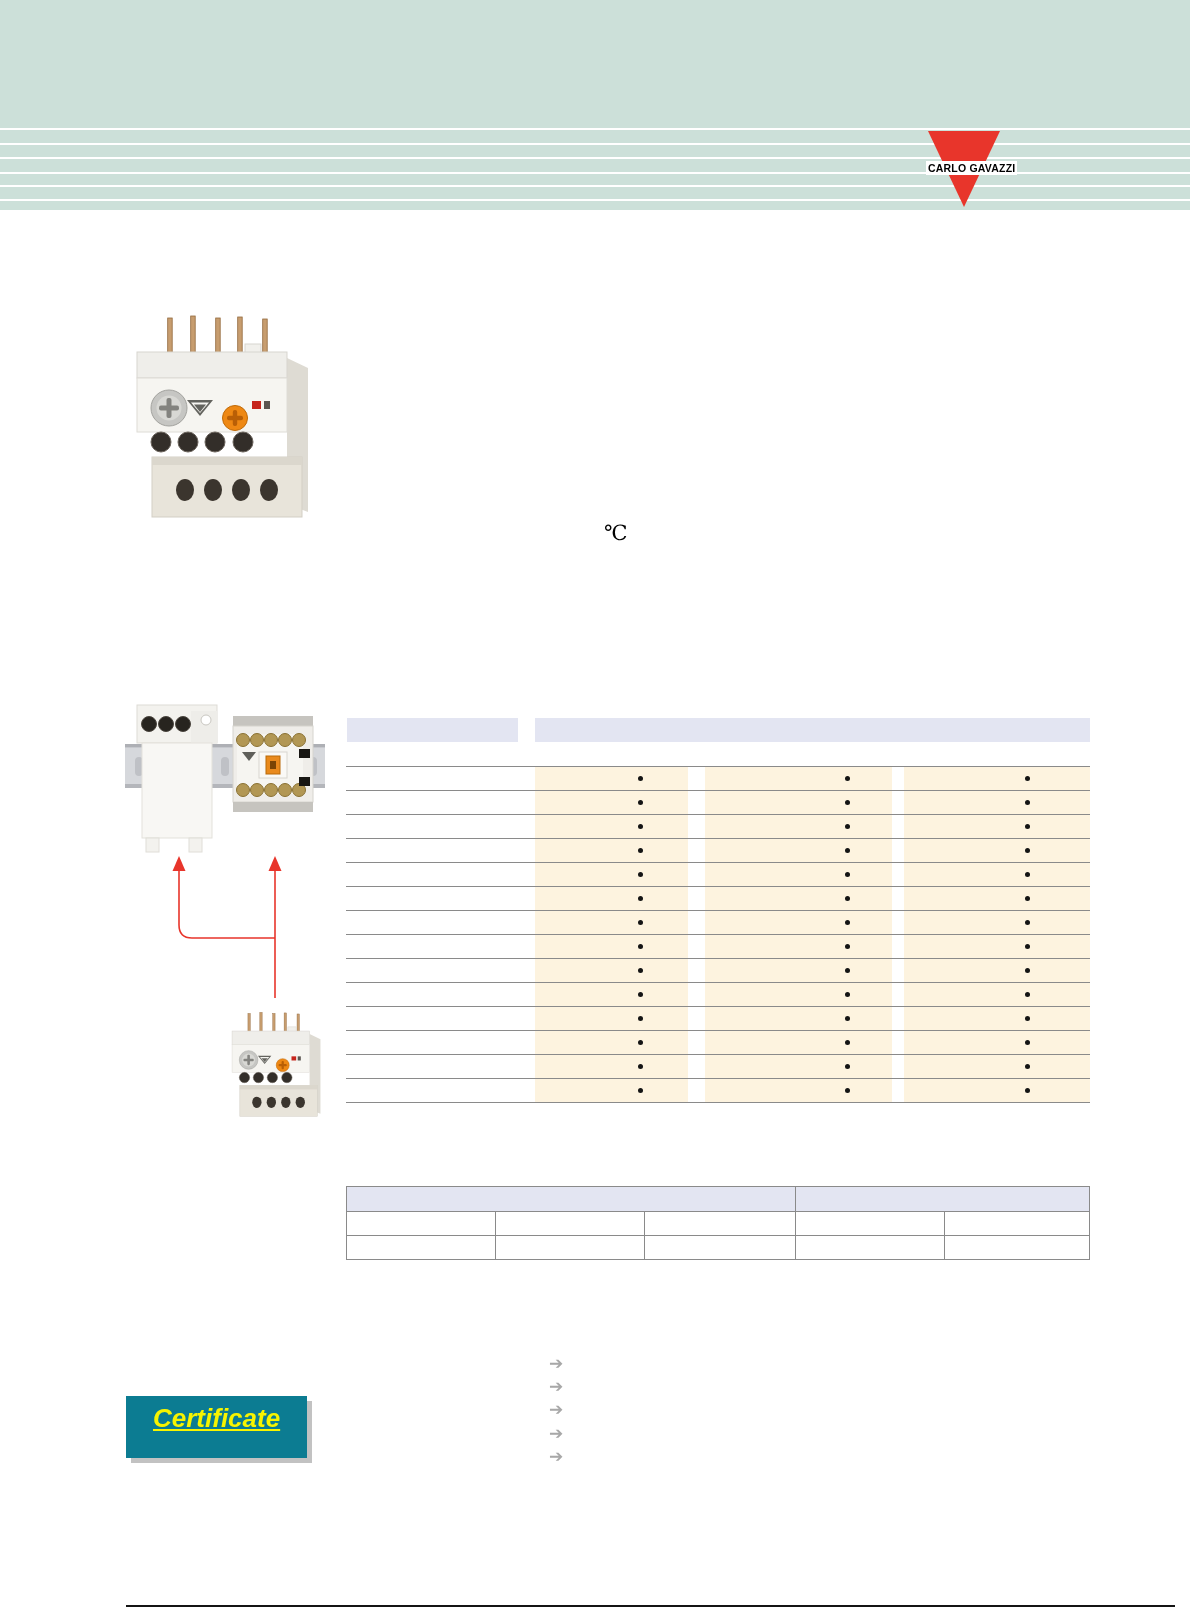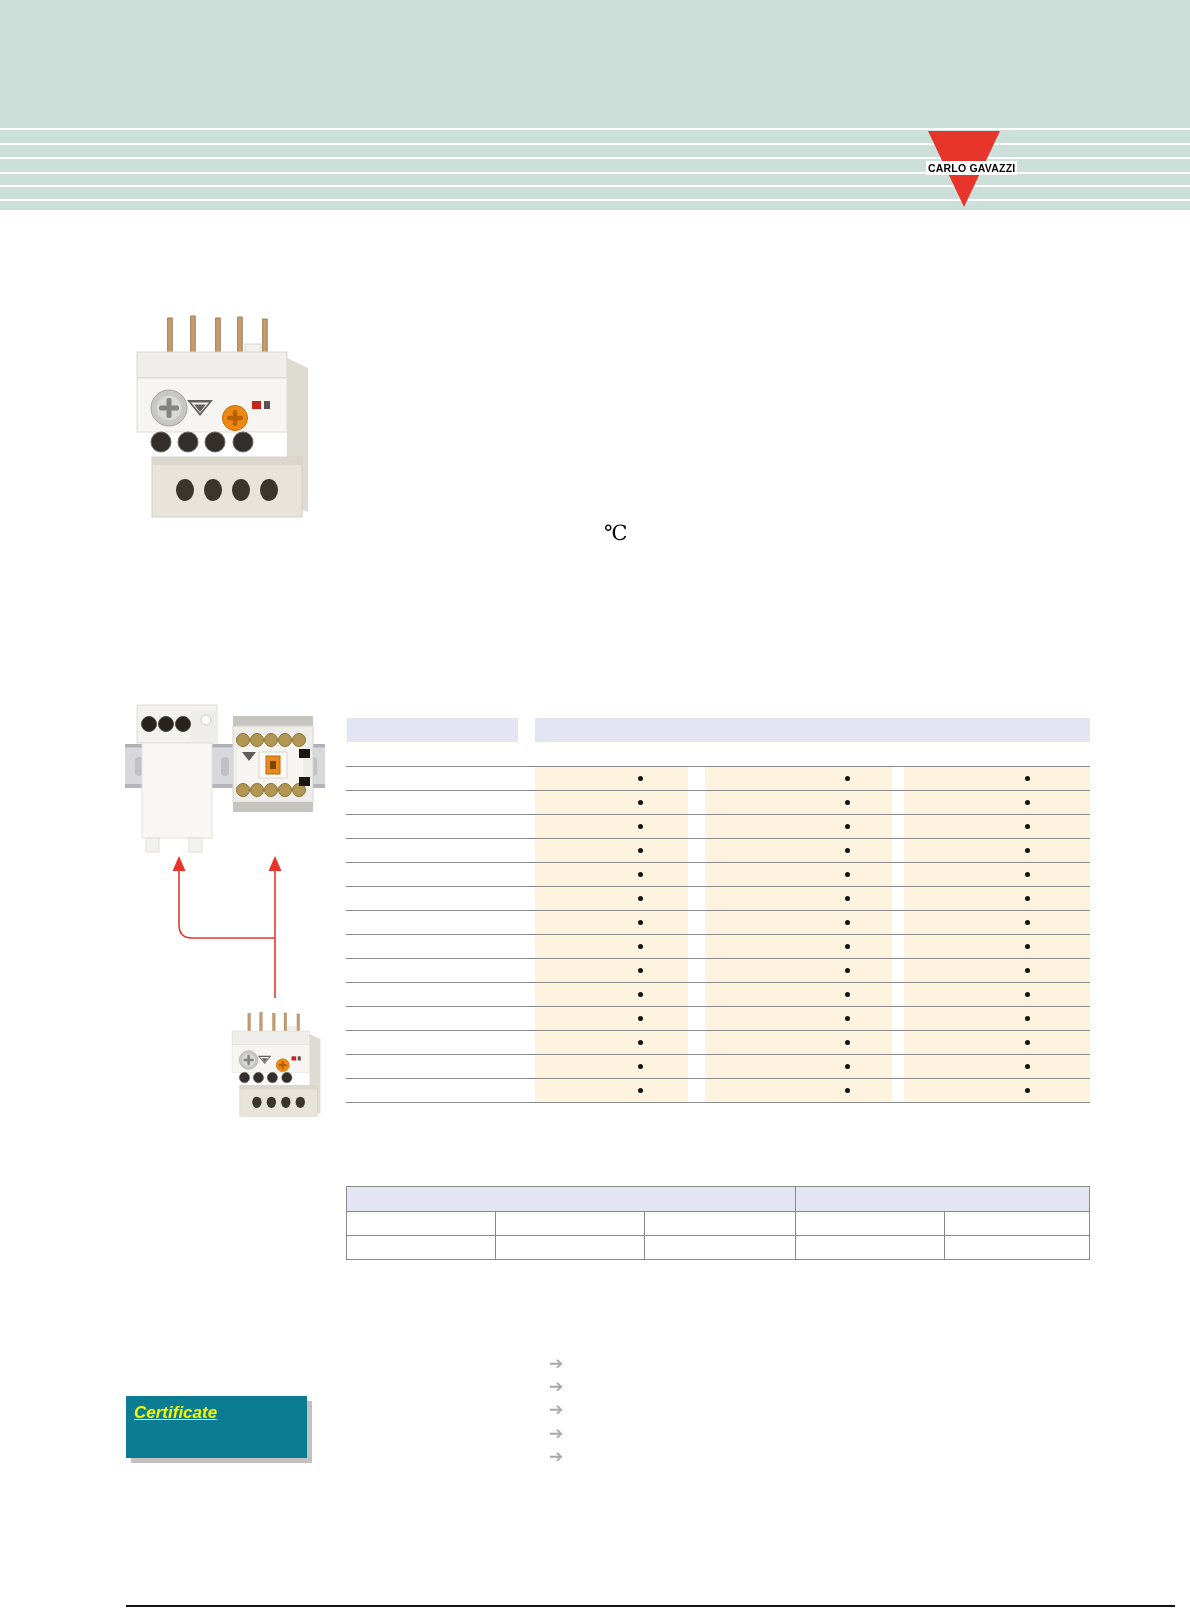--- a/index.html
+++ b/index.html
@@ -47,21 +47,21 @@
   .spec th{background:#e3e5f2;height:24px;}
   .spec td{height:23px;background:#ffffff;}
 
   
   .arrow-list{position:absolute;left:549px;top:1352px;display:flex;flex-direction:column;}
   .feature-arrow{font-size:17px;line-height:23.2px;color:#a8a8a8;}
 
   
   .cert{position:absolute;left:126px;top:1396px;width:181px;height:62px;background:#0c7c92;
         box-shadow:5px 5px 0 0 #c2c2c2;cursor:pointer;}
-  .cert-label{display:inline-block;margin:7px 0 0 8px;color:#f7f400;font-size:17px;
+  .cert-label{display:inline-block;margin:7px 0 0 27px;color:#f7f400;font-size:26px;
               font-weight:bold;font-style:italic;text-decoration:underline;text-align:center;}
 
   
   .footer-rule{position:absolute;left:126px;top:1605px;width:1049px;height:2px;background:#141414;}
 
   
   .mount-arrows{position:absolute;left:160px;top:855px;}
 </style>
 </head>
 <body>

